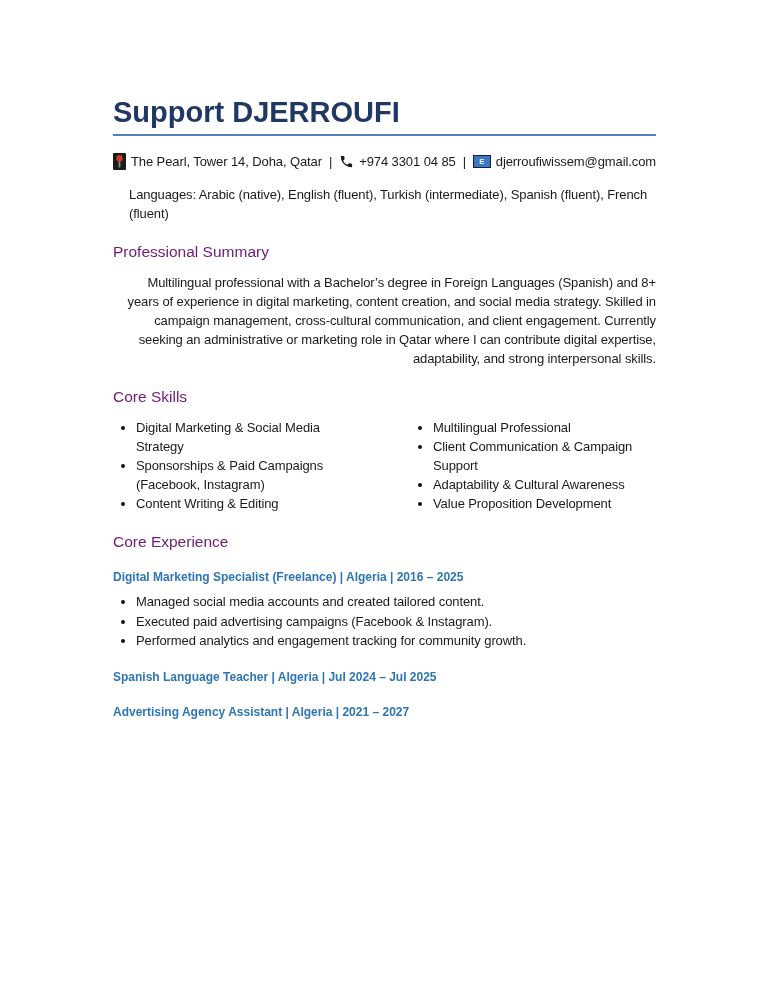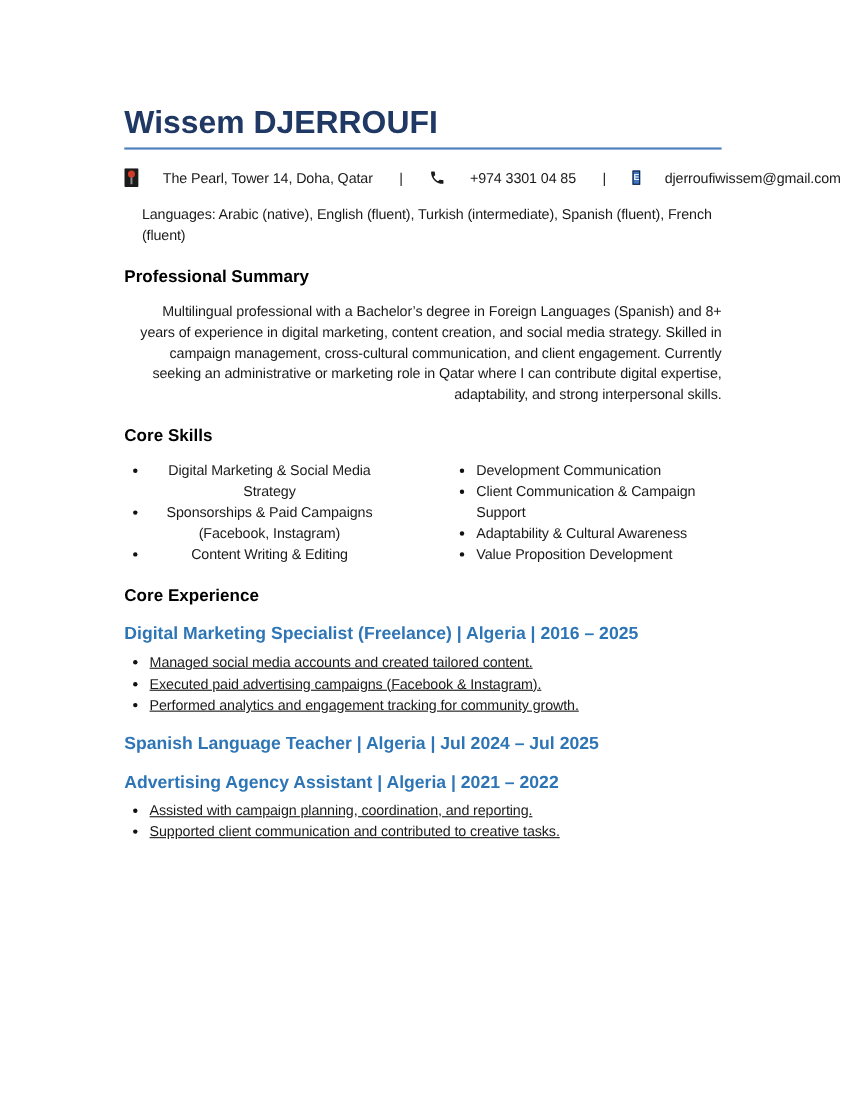--- a/index.html
+++ b/index.html
@@ -26,67 +26,67 @@
   }
   .rule {
     margin-top: 7px;
     border-top: 2px solid #4F81BD;
     height: 0;
   }
   .contact {
     margin-top: 16px;
     display: flex;
     align-items: center;
-    gap: 22px;
+    gap: 5px;
     white-space: nowrap;
   }
   .contact .sep { margin: 0 2px; }
   .icon-box { display: inline-flex; align-items: center; justify-content: center; flex: 0 0 auto; }
   .email-chip {
     width: 18px; height: 13px;
     background: #3C77C2;
     border: 1px solid #14213D;
     box-sizing: border-box;
     display: inline-flex; align-items: center; justify-content: center;
     color: #EAF2FF; font-size: 8px; font-weight: 700; line-height: 1;
   }
   .languages { margin: 14px 0 0 16px; }
   h2.section-heading {
     margin: 19px 0 12px 0;
     font-size: 15.5px;
     line-height: 19px;
-    font-weight: 700;
-    color: #000000;
+    font-weight: 400;
+    color: #701a75;
     letter-spacing: 0;
   }
   .summary-text { margin: 0; text-align: right; }
   .skills { display: flex; margin-top: 2px; }
   .skills ul { margin: 0; padding: 0 0 0 23px; list-style: disc; }
-  .skills ul.left-col  { flex: 0 0 297px; box-sizing: border-box; text-align: center; }
+  .skills ul.left-col  { flex: 0 0 297px; box-sizing: border-box; }
   .skills ul.left-col li { padding-right: 56px; }
   .skills ul.right-col { flex: 1 1 auto; box-sizing: border-box; }
   .skills li { margin: 0; }
   h3.job-title {
     margin: 17px 0 6px 0;
-    font-size: 16px;
+    font-size: 12px;
     line-height: 18px;
     font-weight: 700;
     color: #2E75B6;
     letter-spacing: 0;
   }
-  .job ul { margin: 0; padding: 0 0 0 23px; list-style: disc; text-decoration: underline; }
+  .job ul { margin: 0; padding: 0 0 0 23px; list-style: disc; }
   .job li { margin: 0; line-height: 19.5px; }
   li::marker { color: #111111; }
 </style>
 </head>
 <body>
 
 <div class="page">
 
-  <h1 class="name">Wissem DJERROUFI</h1>
+  <h1 class="name">Support DJERROUFI</h1>
   <div class="rule"></div>
 
   <div class="contact">
     <span class="icon-box">
       <svg width="13" height="17" viewBox="0 0 13 17" aria-hidden="true">
         <rect x="0" y="0" width="13" height="17" rx="1" fill="#1B1B1B"></rect>
         <rect x="5.6" y="7" width="1.8" height="7.5" fill="#8a8a8a"></rect>
         <circle cx="6.5" cy="5.2" r="3.2" fill="#D03A2B"></circle>
       </svg>
     </span>
@@ -111,21 +111,21 @@
   <p class="summary-text">Multilingual professional with a Bachelor’s degree in Foreign Languages (Spanish) and 8+ years of experience in digital marketing, content creation, and social media strategy. Skilled in campaign management, cross-cultural communication, and client engagement. Currently seeking an administrative or marketing role in Qatar where I can contribute digital expertise, adaptability, and strong interpersonal skills.</p>
 
   <h2 class="section-heading">Core Skills</h2>
   <div class="skills">
     <ul class="left-col">
       <li>Digital Marketing &amp; Social Media Strategy</li>
       <li>Sponsorships &amp; Paid Campaigns (Facebook, Instagram)</li>
       <li>Content Writing &amp; Editing</li>
     </ul>
     <ul class="right-col">
-      <li>Development Communication</li>
+      <li>Multilingual Professional</li>
       <li>Client Communication &amp; Campaign Support</li>
       <li>Adaptability &amp; Cultural Awareness</li>
       <li>Value Proposition Development</li>
     </ul>
   </div>
 
   <h2 class="section-heading">Core Experience</h2>
 
   <section class="job">
     <h3 class="job-title">Digital Marketing Specialist (Freelance) | Algeria | 2016 – 2025</h3>
@@ -134,20 +134,16 @@
       <li>Executed paid advertising campaigns (Facebook &amp; Instagram).</li>
       <li>Performed analytics and engagement tracking for community growth.</li>
     </ul>
   </section>
 
   <section class="job">
     <h3 class="job-title">Spanish Language Teacher | Algeria | Jul 2024 – Jul 2025</h3>
   </section>
 
   <section class="job">
-    <h3 class="job-title">Advertising Agency Assistant | Algeria | 2021 – 2022</h3>
-    <ul>
-      <li>Assisted with campaign planning, coordination, and reporting.</li>
-      <li>Supported client communication and contributed to creative tasks.</li>
-    </ul>
+    <h3 class="job-title">Advertising Agency Assistant | Algeria | 2021 – 2027</h3>
   </section>
 
 </div>
 
 </body></html>

